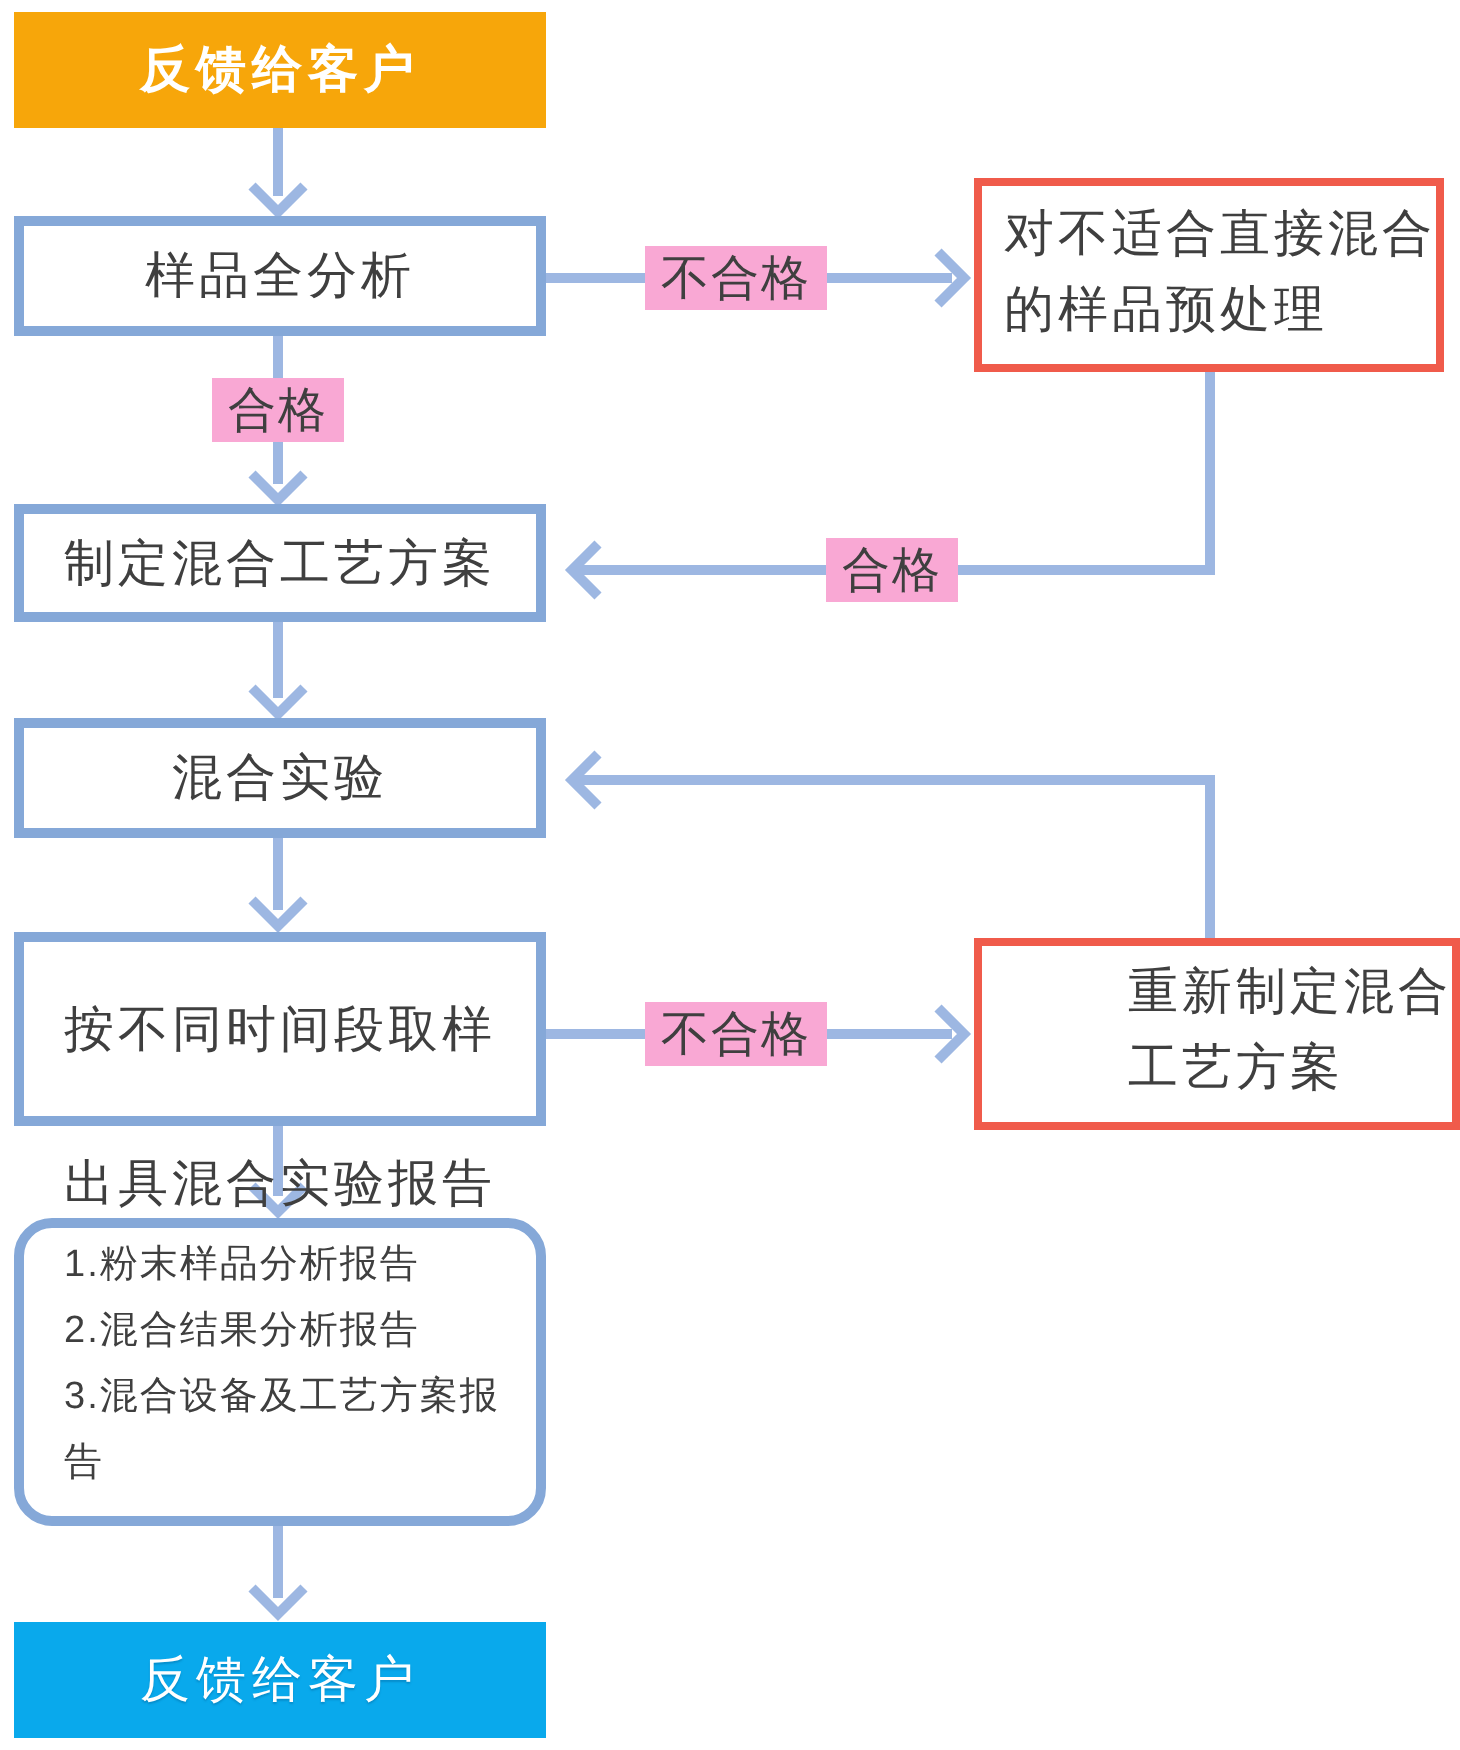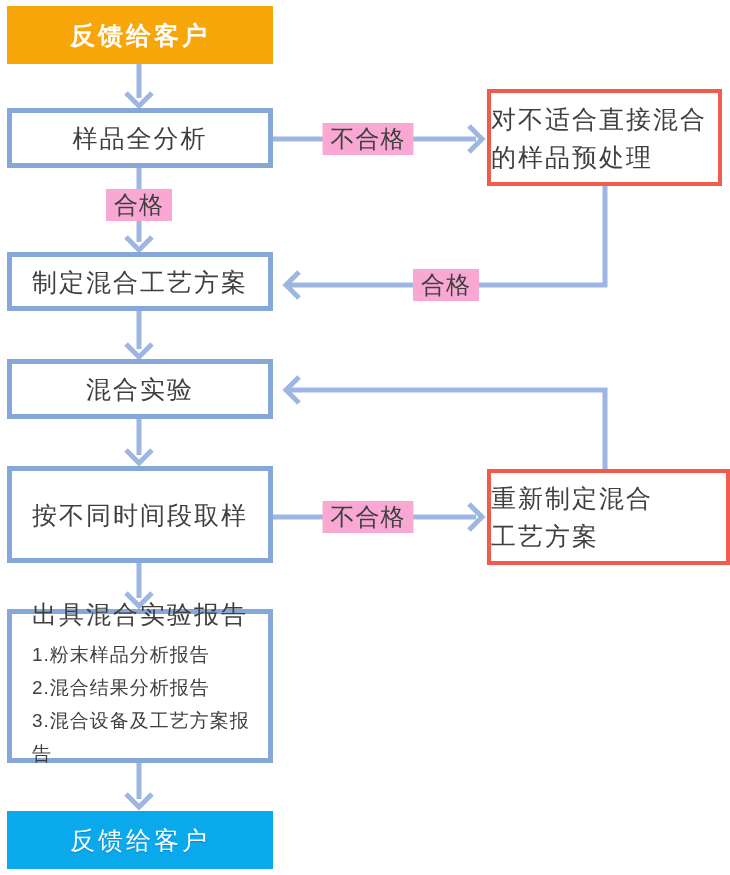--- a/index.html
+++ b/index.html
@@ -20,34 +20,34 @@
     box-sizing:border-box;
     display:flex;flex-direction:column;
     justify-content:center;align-items:center;
     color:var(--c-text,#3F3F3F);
     font-size:25px;letter-spacing:2px;
     line-height:38px;
     background:#fff;
     text-align:center;
   }
   .node.process{border:5px solid var(--c-border,#85A8D8);}
-  .node.alt{border:4px solid var(--c-alt,#F05B4B);align-items:flex-start;}
+  .node.alt{border:4px solid var(--c-alt,#F05B4B);align-items:flex-end;font-family:Liberation Mono, monospace;}
   .node.alt .block{text-align:left;}
   .node.start{
     background:var(--c-start,#F7A60A);
     color:#fff;font-weight:bold;letter-spacing:3px;border:none;
   }
   .node.end{
     background:var(--c-end,#09A9EC);
     color:#fff;font-weight:normal;letter-spacing:3px;border:none;
     text-shadow:0 1px 1px rgba(0,90,140,.35);
   }
   .node.report-node{
-    justify-content:center;align-items:flex-start;
-    text-align:left;padding:4px 10px 10px 20px;
+    justify-content:flex-end;align-items:flex-start;
+    text-align:left;padding:4px 10px 10px 20px;border-radius:19px;
   }
   .report-title{font-size:25px;line-height:36px;margin-bottom:6px;letter-spacing:2px;}
   .report-item{font-size:19px;line-height:33px;letter-spacing:1px;}
 
   
   .edge-label{
     position:absolute;
     transform:translate(-50%,-50%);
     background:#f9a8d4;
     padding:0 8px;

